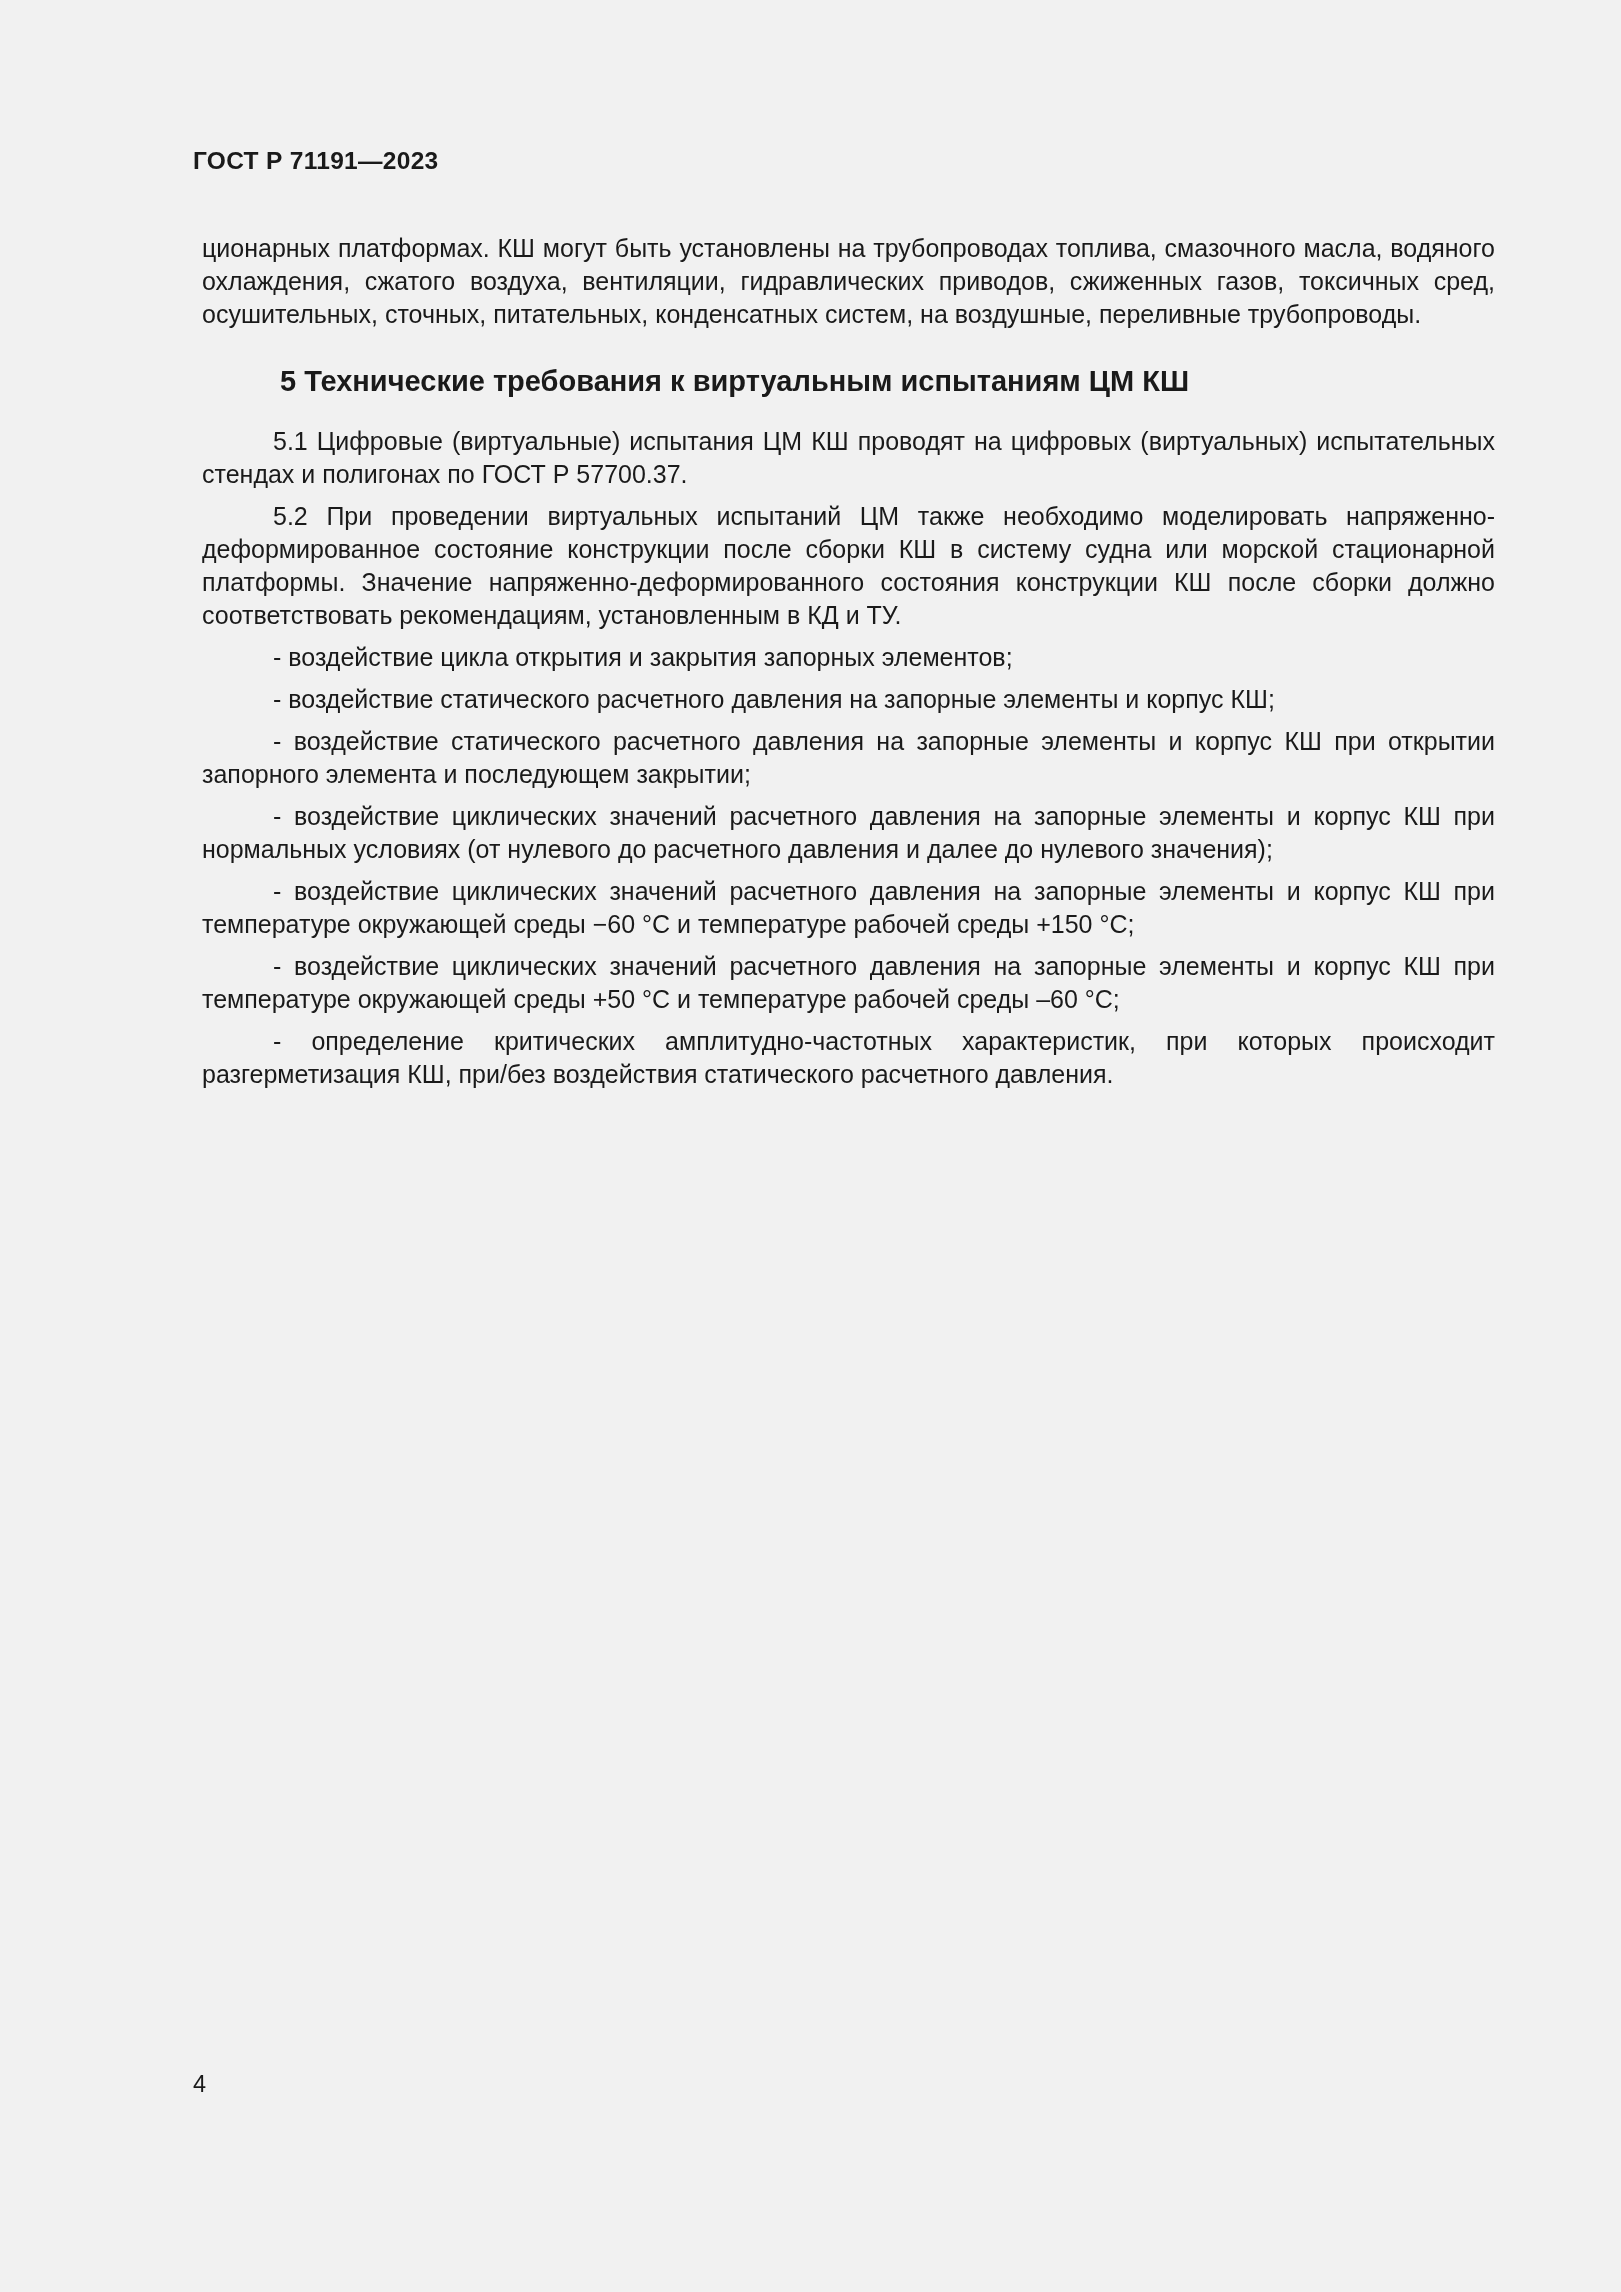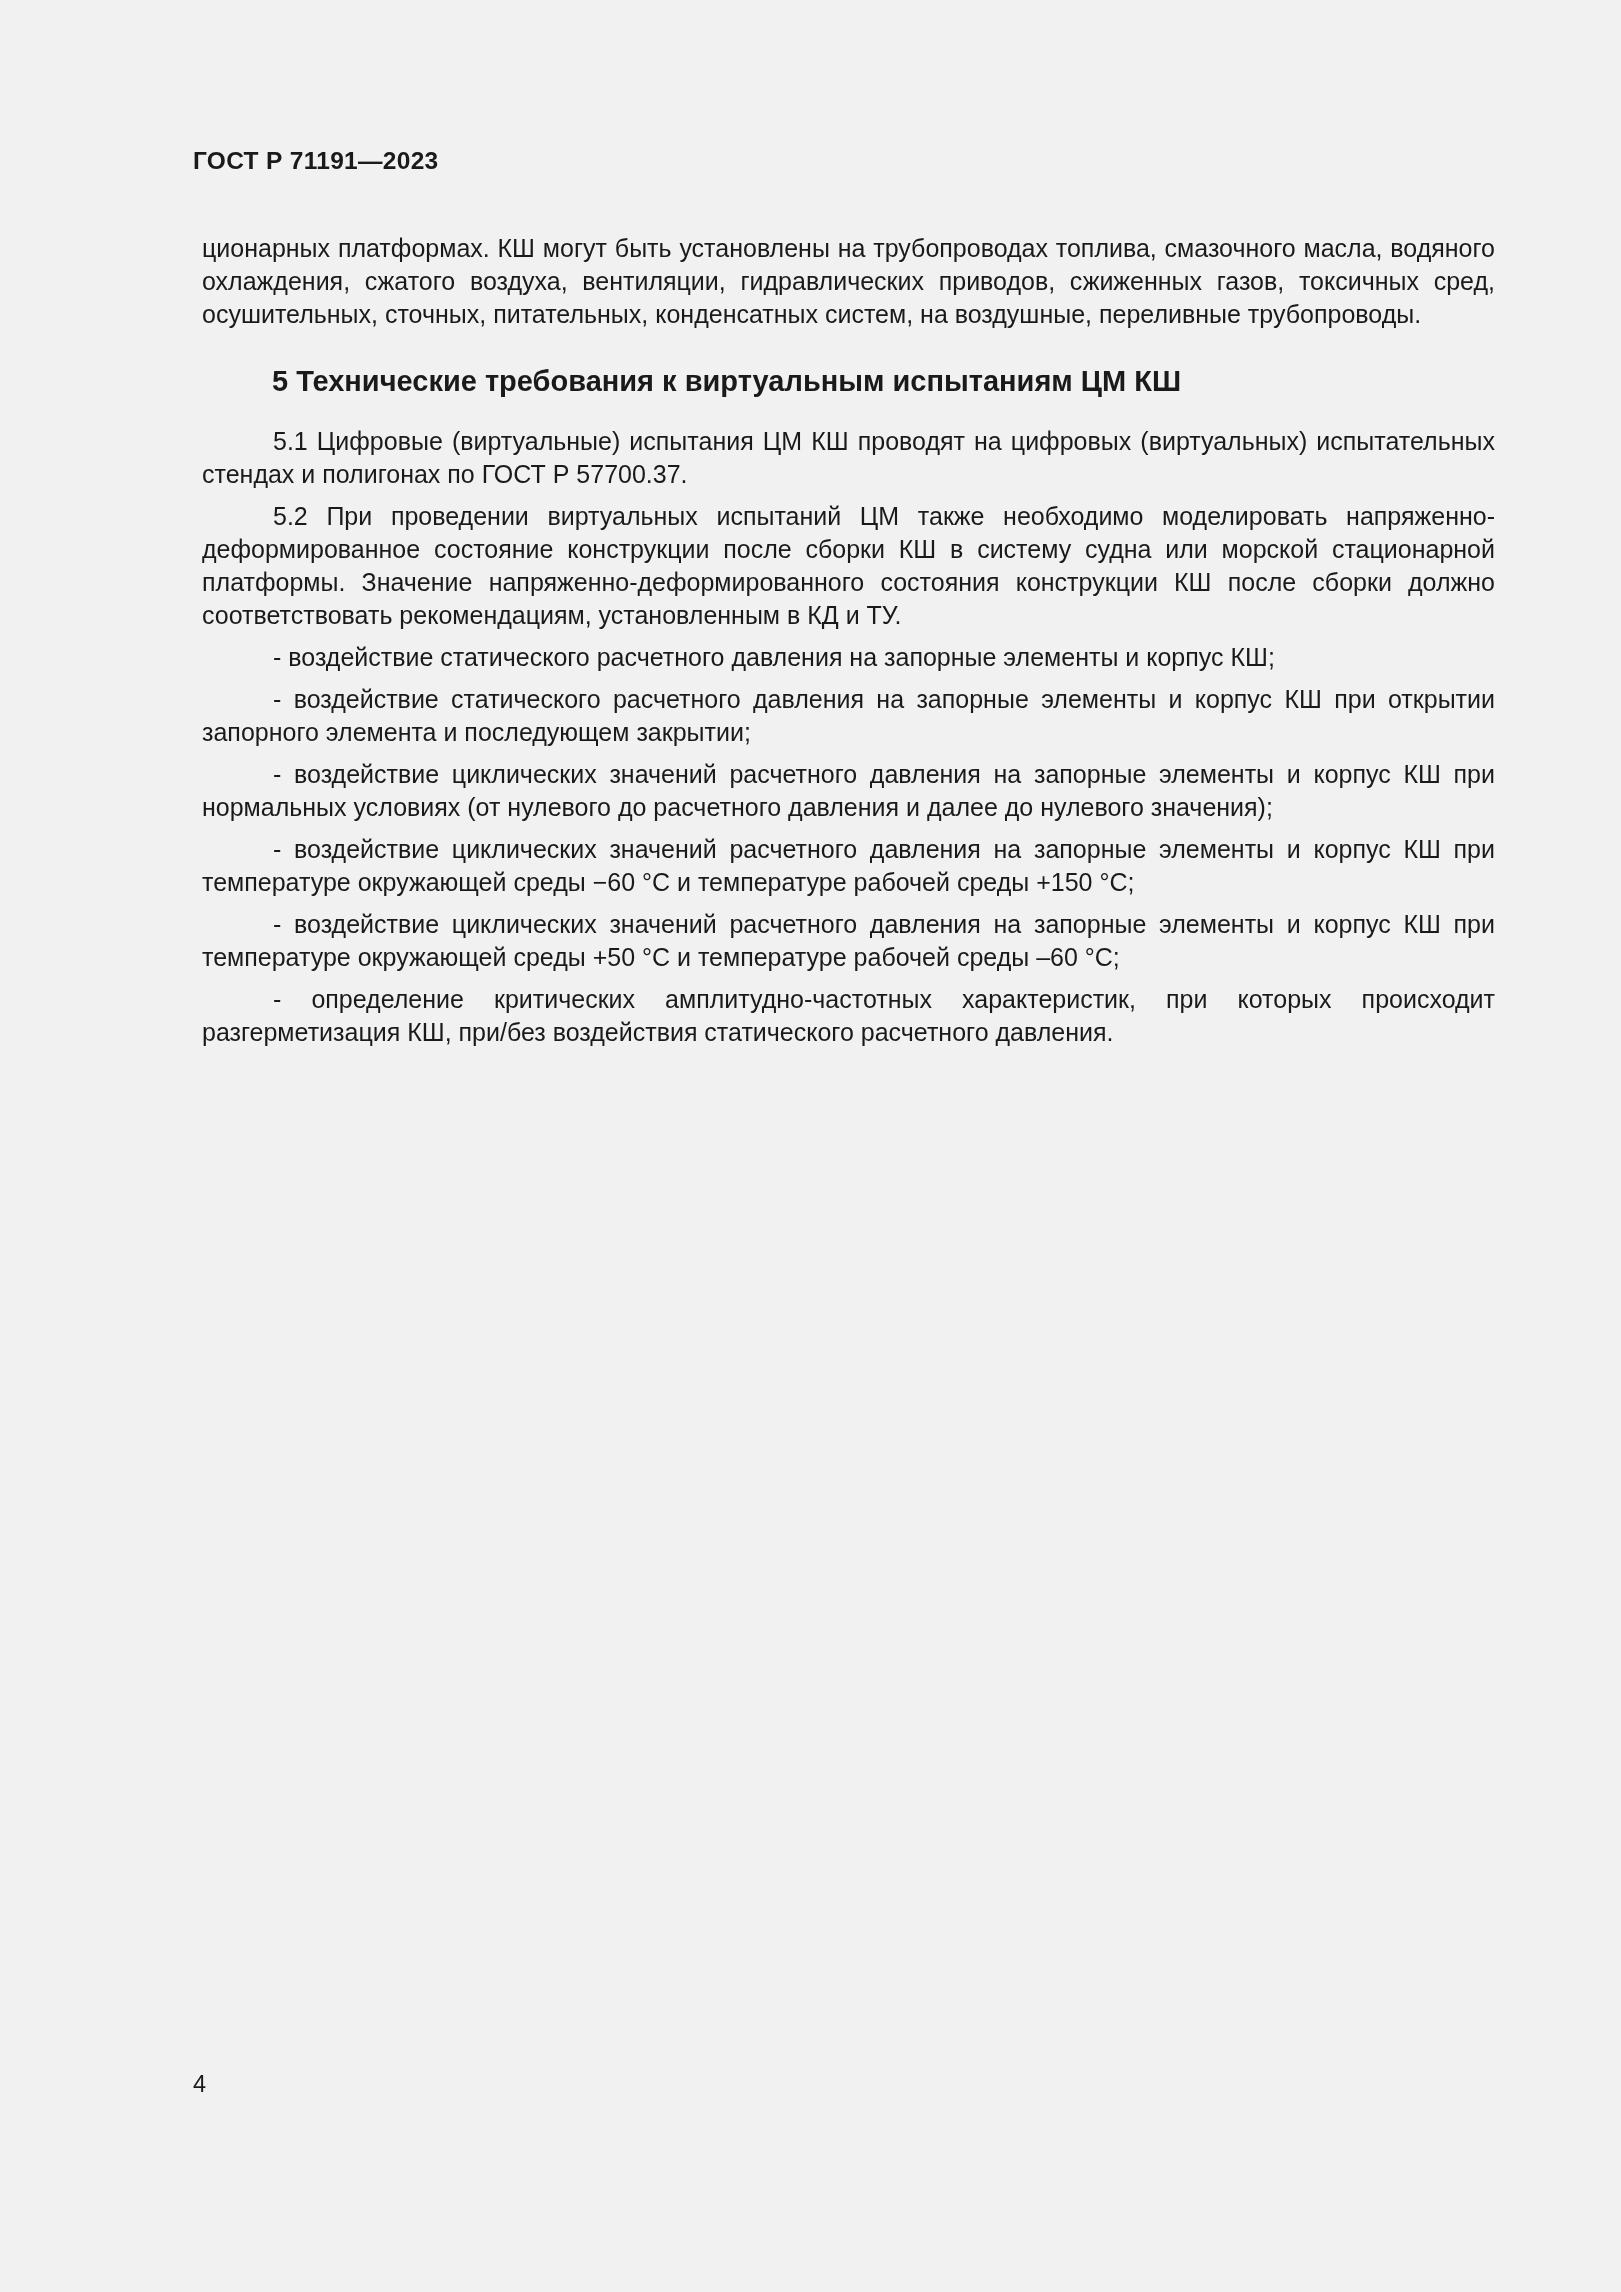--- a/index.html
+++ b/index.html
@@ -15,41 +15,42 @@
     position: absolute; left: 193px; top: 147px;
     font-size: 24.5px; font-weight: bold; letter-spacing: 0.3px; text-align: right;
   }
   .content {
     position: absolute; left: 193px; top: 223px; width: 1311px;
     font-size: 25px; line-height: 33px;
   }
   .p { margin: 9px; text-align: justify; text-align-last: left; }
   .indent { text-indent: 71px; }
   .section-title {
-    margin: 8px; font-size: 29px; font-weight: bold;
+    margin: 16px; font-size: 29px; font-weight: bold;
     padding-left: 71px; line-height: 39px;
     margin-top: 31px; margin-bottom: 23.5px;
   }
   .page-number {
     position: absolute; left: 193px; top: 2071px; font-size: 23.5px;
   }
 </style>
 </head>
 <body>
 
 <div class="page-header">ГОСТ Р 71191—2023</div>
 
 <div class="content">
   <p class="p">ционарных платформах. КШ могут быть установлены на трубопроводах топлива, смазочного масла, водяного охлаждения, сжатого воздуха, вентиляции, гидравлических приводов, сжиженных газов, токсичных сред, осушительных, сточных, питательных, конденсатных систем, на воздушные, переливные трубопроводы.</p>
 
   <h2 class="section-title">5  Технические требования к виртуальным испытаниям ЦМ КШ</h2>
 
   <p class="p indent">5.1  Цифровые (виртуальные) испытания ЦМ КШ проводят на цифровых (виртуальных) испытательных стендах и полигонах по ГОСТ Р 57700.37.</p>
   <p class="p indent">5.2  При проведении виртуальных испытаний ЦМ также необходимо моделировать напряженно-деформированное состояние конструкции после сборки КШ в систему судна или морской стационарной платформы. Значение напряженно-деформированного состояния конструкции КШ после сборки должно соответствовать рекомендациям, установленным в КД и ТУ.</p>
 
+  <p class="p indent">-  воздействие цикла открытия и закрытия запорных элементов;</p>
   <p class="p indent">-  воздействие статического расчетного давления на запорные элементы и корпус КШ;</p>
   <p class="p indent">-  воздействие статического расчетного давления на запорные элементы и корпус КШ при открытии запорного элемента и последующем закрытии;</p>
   <p class="p indent">-  воздействие циклических значений расчетного давления на запорные элементы и корпус КШ при нормальных условиях (от нулевого до расчетного давления и далее до нулевого значения);</p>
   <p class="p indent">-  воздействие циклических значений расчетного давления на запорные элементы и корпус КШ при температуре окружающей среды −60 °С и температуре рабочей среды +150 °С;</p>
   <p class="p indent">-  воздействие циклических значений расчетного давления на запорные элементы и корпус КШ при температуре окружающей среды +50 °С и температуре рабочей среды –60 °С;</p>
   <p class="p indent">-  определение критических амплитудно-частотных характеристик, при которых происходит разгерметизация КШ, при/без воздействия статического расчетного давления.</p>
 </div>
 
 <div class="page-number">4</div>
 

